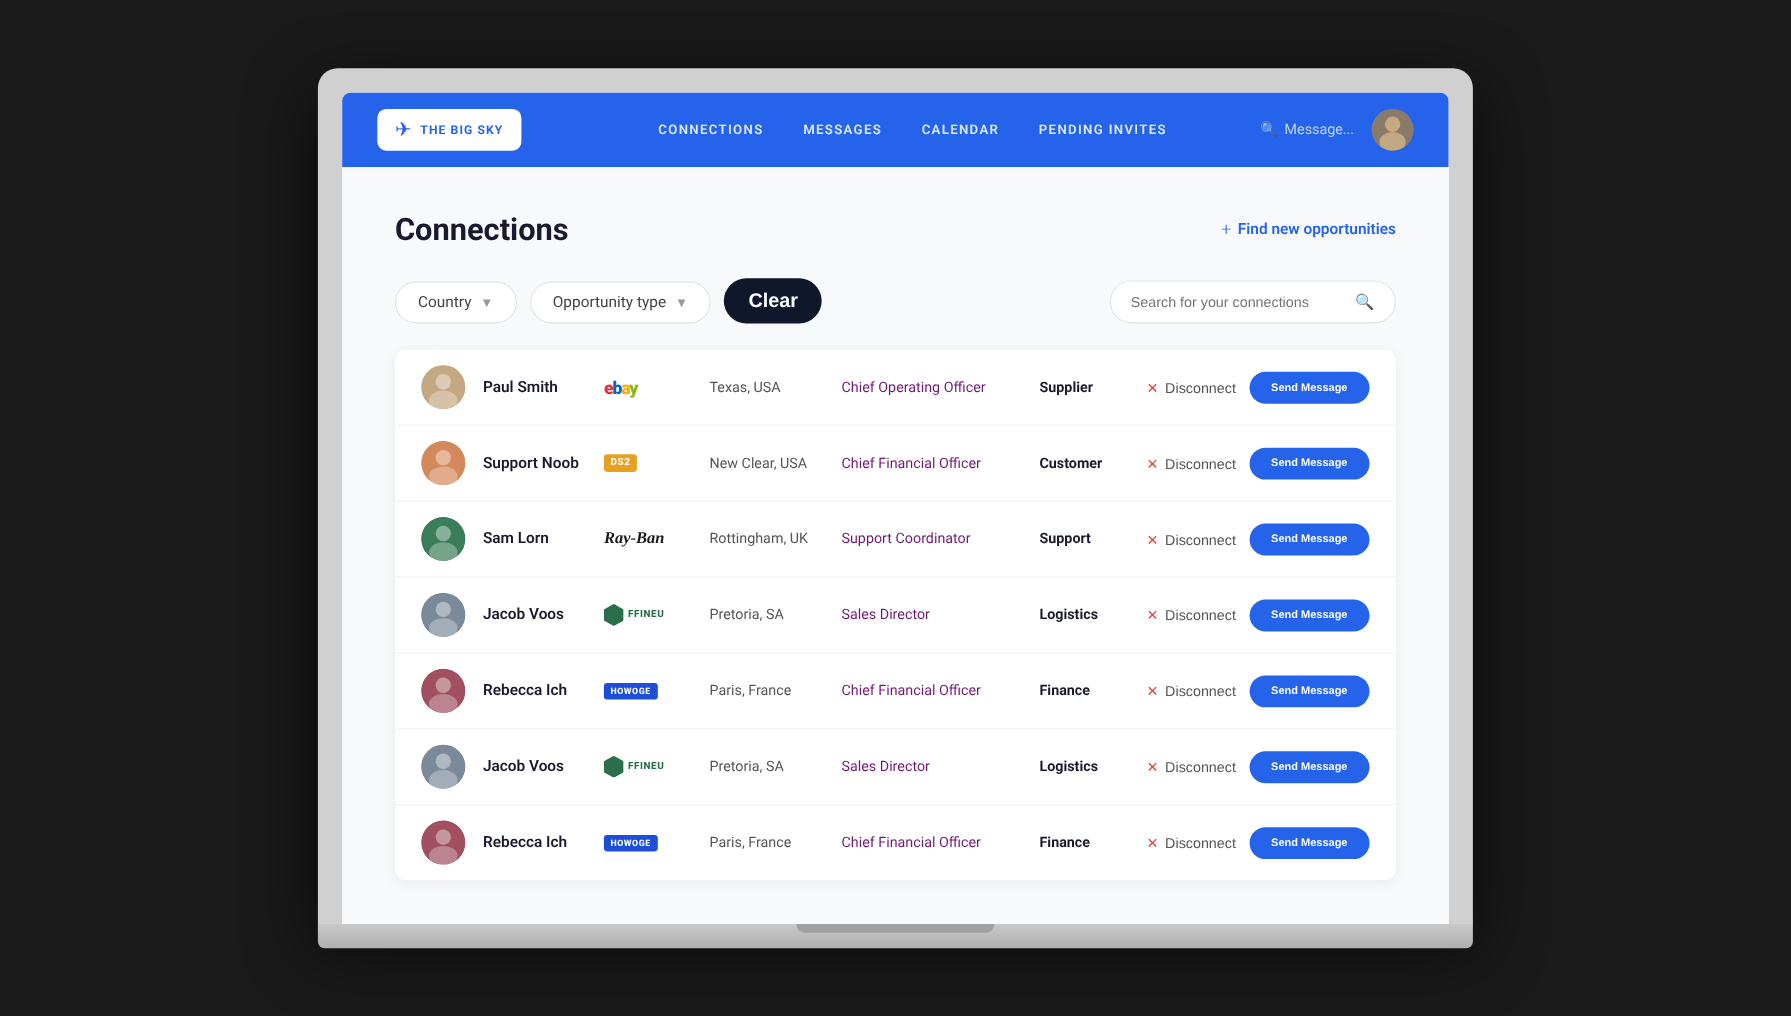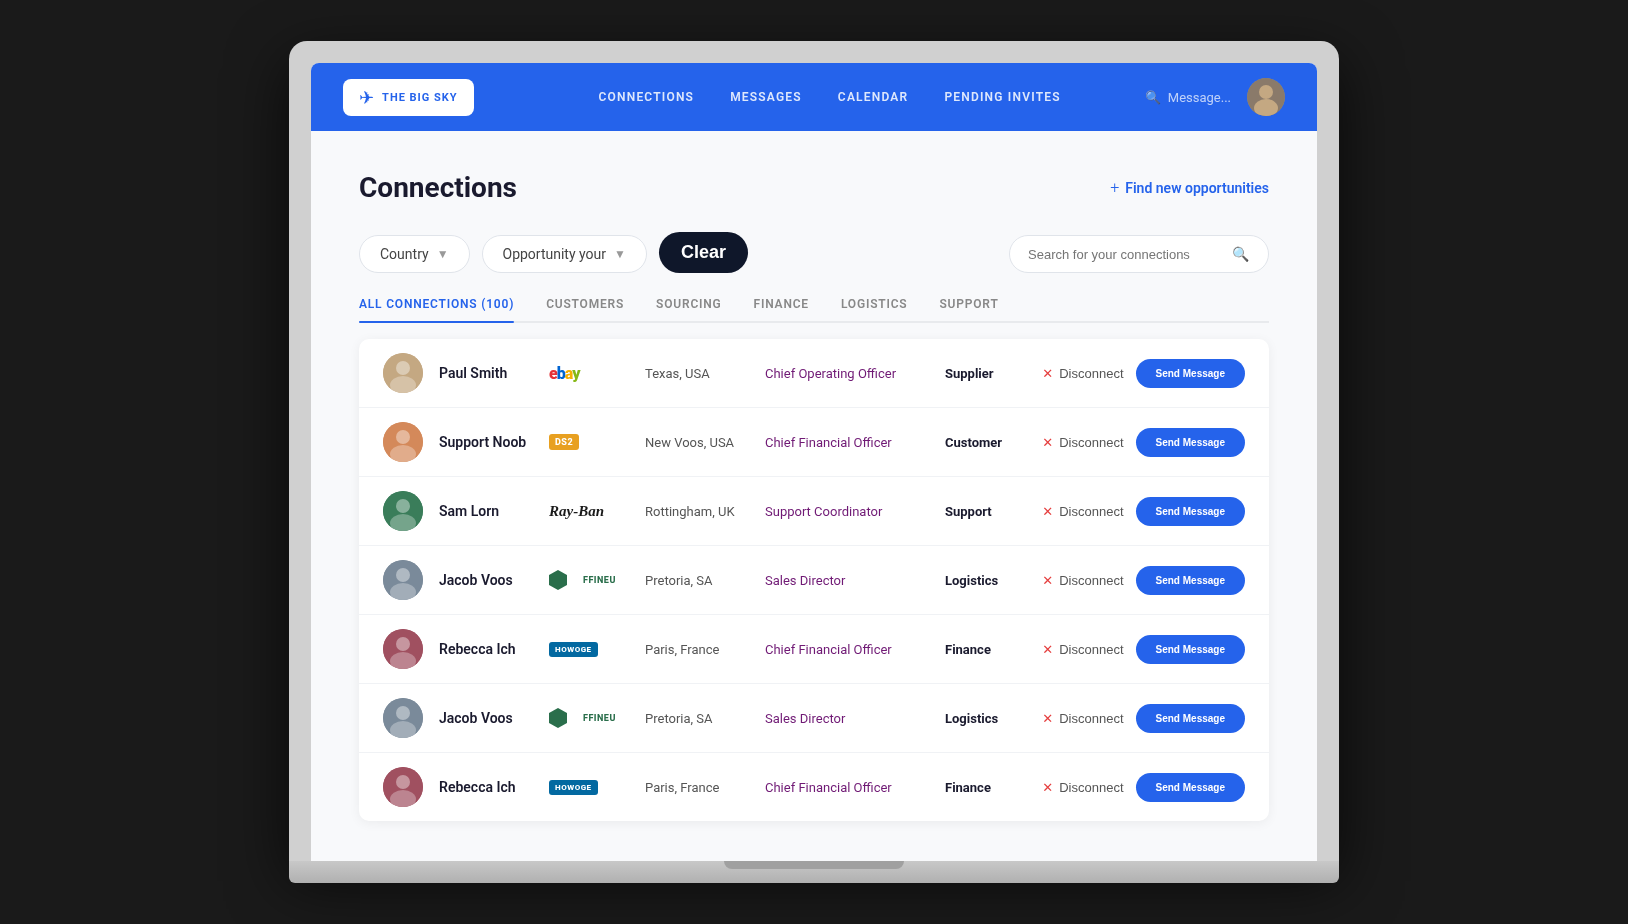--- a/index.html
+++ b/index.html
@@ -355,26 +355,26 @@
     .logo-badge {
       font-size: 9px;
       font-weight: 800;
       letter-spacing: 0.5px;
       padding: 3px 6px;
       border-radius: 3px;
       color: #fff;
     }
 
     .logo-ds2 { background: #e8a020; }
-    .logo-howoge { background: #0369a1; font-size: 8px; }
+    .logo-howoge { background: #1d4ed8; font-size: 8px; }
 
     .ffineu-container {
       display: flex;
       align-items: center;
-      gap: 16px;
+      gap: 4px;
     }
 
     .ray-ban-logo {
       font-size: 15px;
       font-style: italic;
       font-weight: 700;
       color: #1a1a1a;
       font-family: Georgia, serif;
     }
   </style>
@@ -420,38 +420,30 @@
             <span>Find new opportunities</span>
           </div>
         </div>
 
         <div class="filters-row">
           <div class="filter-select">
             <span>Country</span>
             <span class="chevron">▼</span>
           </div>
           <div class="filter-select">
-            <span>Opportunity your</span>
+            <span>Opportunity type</span>
             <span class="chevron">▼</span>
           </div>
           <button class="clear-btn">Clear</button>
           <div class="search-connections">
             <input type="text" placeholder="Search for your connections" style="">
             <span style="color:#aaa;font-size:14px;">🔍</span>
           </div>
         </div>
 
-        <div class="tabs">
-          <div class="tab active">ALL CONNECTIONS (100)</div>
-          <div class="tab">CUSTOMERS</div>
-          <div class="tab">SOURCING</div>
-          <div class="tab">FINANCE</div>
-          <div class="tab">LOGISTICS</div>
-          <div class="tab">SUPPORT</div>
-        </div>
 
         <div class="connections-table">
 
         <div class="table-row">
     <div class="row-avatar" style="background:#c4a882;">
       <svg width="40" height="40" viewBox="0 0 40 40">
         <circle cx="20" cy="20" r="20" fill="#c4a882"></circle>
         <circle cx="20" cy="15" r="7" fill="rgba(255,255,255,0.4)"></circle>
         <ellipse cx="20" cy="32" rx="13" ry="9" fill="rgba(255,255,255,0.3)"></ellipse>
       </svg>
@@ -478,21 +470,21 @@
       <svg width="40" height="40" viewBox="0 0 40 40">
         <circle cx="20" cy="20" r="20" fill="#d4895a"></circle>
         <circle cx="20" cy="15" r="7" fill="rgba(255,255,255,0.4)"></circle>
         <ellipse cx="20" cy="32" rx="13" ry="9" fill="rgba(255,255,255,0.3)"></ellipse>
       </svg>
     </div>
     <div class="row-name">Support Noob</div>
     <div class="row-company">
                 <span class="logo-badge logo-ds2">DS2</span>
               </div>
-    <div class="row-location">New Voos, USA</div>
+    <div class="row-location">New Clear, USA</div>
     <div class="row-role">Chief Financial Officer</div>
     <div class="row-type">Customer</div>
     <div class="row-actions">
       <button class="disconnect-btn">
         <span class="disconnect-icon">✕</span>
         <span>Disconnect</span>
       </button>
       <button class="send-msg-btn">Send Message</button>
     </div>
   </div>

